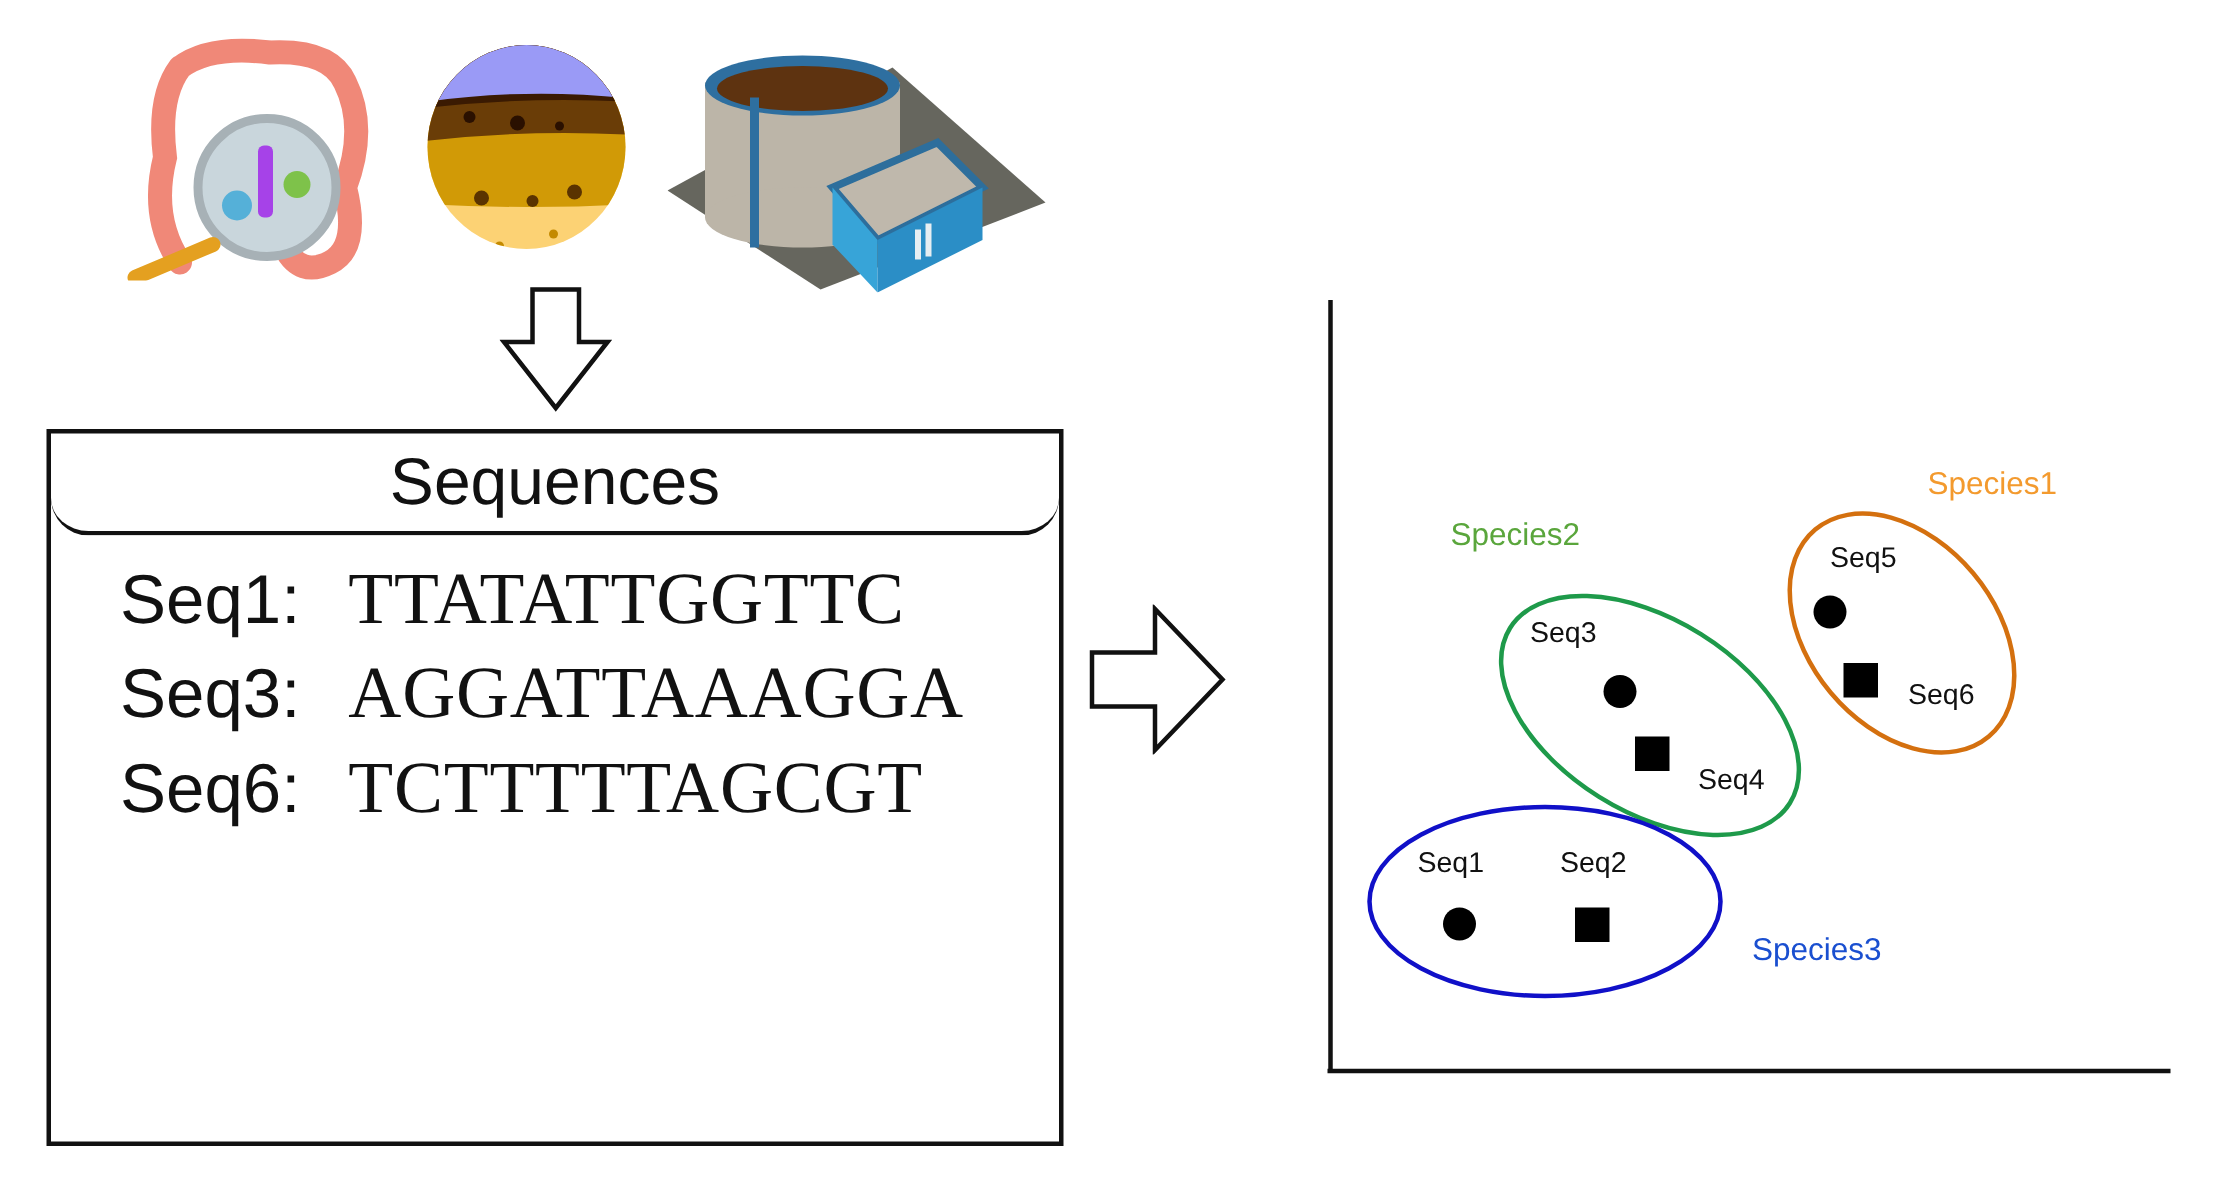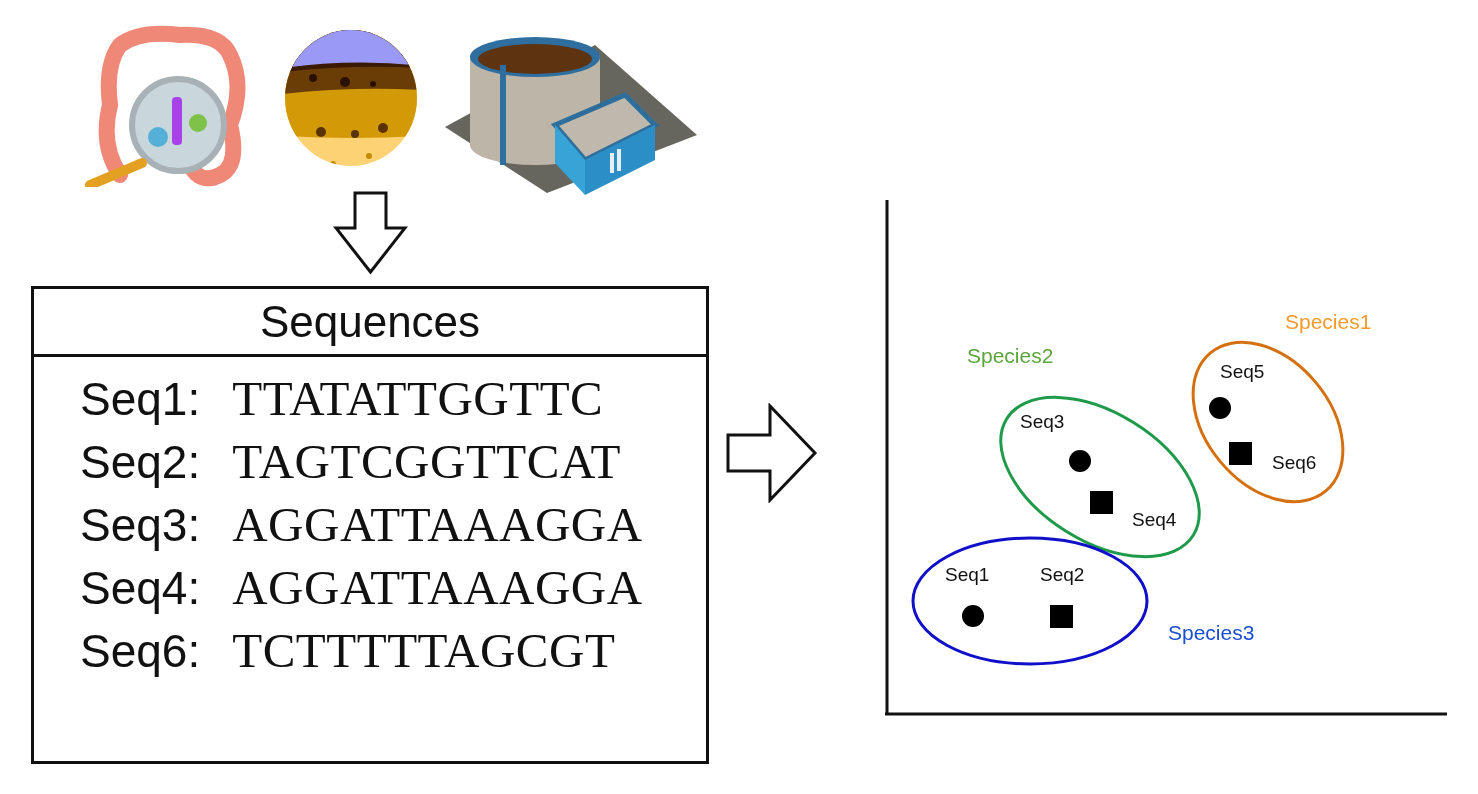--- a/index.html
+++ b/index.html
@@ -1,20 +1,20 @@
 <!DOCTYPE html>
 <html><head>
 <meta charset="utf-8">
 <style>
   html, body { margin: 0; padding: 0; background: #ffffff; }
   body { width: 1478px; height: 794px; position: relative; overflow: hidden; font-family: "Liberation Sans", sans-serif; }
   .abs { position: absolute; }
   svg text { font-family: "Liberation Sans", sans-serif; }
   .seqbox { position: absolute; left: 31px; top: 286px; width: 678px; height: 478px; border: 3px solid #111; box-sizing: border-box; }
-  .seqbox .hdr { height: 68px; border-bottom: 3px solid #111; box-sizing: border-box; text-align: center; font-size: 44px; line-height: 66px; color: #111; }
+  .seqbox .hdr { height: 68px; border-bottom: 3px solid #111; box-sizing: border-box; text-align: center; font-size: 44px; line-height: 66px; color: #111; border-radius: 25px; }
   .seqbox .rows { padding: 10px 0 0 46px; }
   .seqrow { height: 63px; line-height: 63px; font-size: 46px; color: #111; white-space: nowrap; }
   .seqrow .lbl { font-family: "Liberation Sans", sans-serif; text-align: center; }
   .seqrow .bases { font-family: "Liberation Serif", serif; font-size: 49px; margin-left: 32px; letter-spacing: 0.5px; }
 </style>
 </head>
 <body>
 
 <svg class="abs" style="left:80px;top:25px" width="180" height="162">
   <path d="M40 20 Q60 5 100 10 Q140 8 150 30 Q165 60 150 100 Q160 140 140 150 Q120 160 110 140 M40 20 Q25 40 30 80 Q20 120 40 150" fill="none" stroke="#f08878" stroke-width="16" stroke-linecap="round"></path>
@@ -63,23 +63,21 @@
 </svg>
 
 <svg class="abs" style="left:333px;top:190px" width="75" height="85">
   <polygon points="22,3 53,3 53,38 72,38 37.5,82 3,38 22,38" fill="#ffffff" stroke="#111" stroke-width="3"></polygon>
 </svg>
 
 <div class="seqbox">
   <div class="hdr">Sequences</div>
   <div class="rows" id="seqrows">
       <div class="seqrow"><span class="lbl">Seq1:</span><span class="bases">TTATATTGGTTC</span></div>
-      <div class="seqrow"><span class="lbl">Seq2:</span><span class="bases">TAGTCGGTTCAT</span></div>
       <div class="seqrow"><span class="lbl">Seq3:</span><span class="bases">AGGATTAAAGGA</span></div>
-      <div class="seqrow"><span class="lbl">Seq4:</span><span class="bases">AGGATTAAAGGA</span></div>
       <div class="seqrow"><span class="lbl">Seq6:</span><span class="bases">TCTTTTTAGCGT</span></div>
     </div>
 </div>
 
 <svg class="abs" style="left:725px;top:403px" width="95" height="100">
   <polygon points="3,32 45,32 45,3 90,50 45,97 45,68 3,68" fill="#ffffff" stroke="#111" stroke-width="3"></polygon>
 </svg>
 
 <svg id="plot" class="abs" style="left:880px;top:195px" width="598" height="599">
   <line x1="7" y1="5" x2="7" y2="520" stroke="#111" stroke-width="3"></line>

